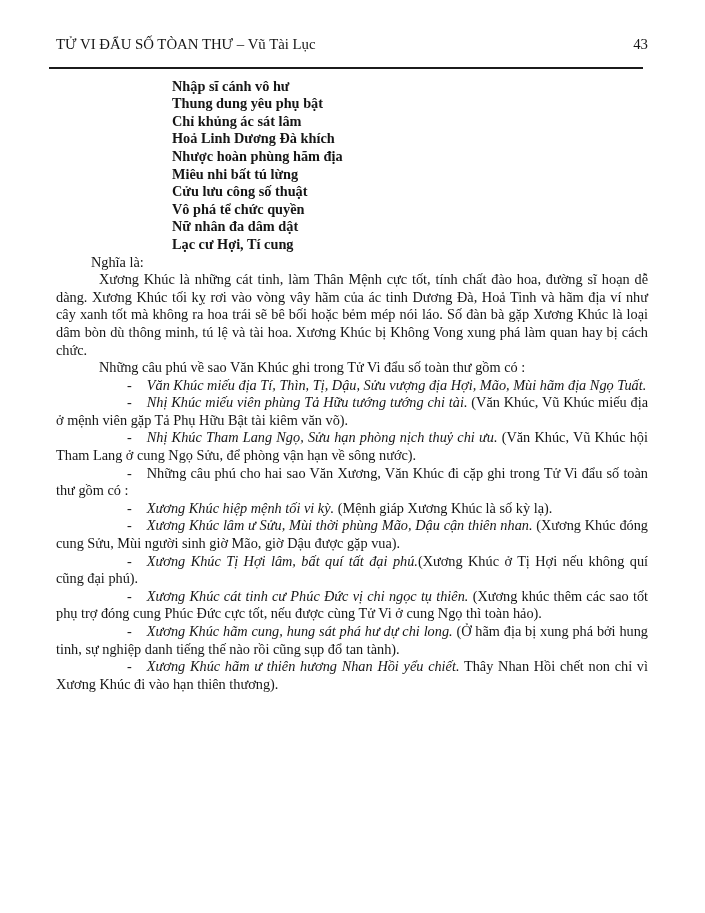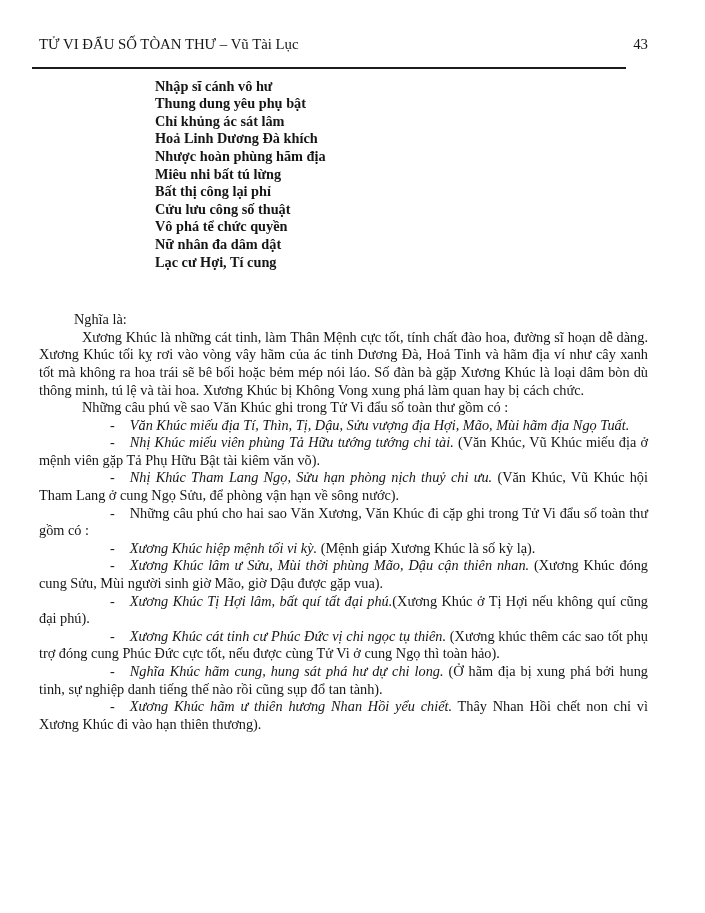--- a/index.html
+++ b/index.html
@@ -6,40 +6,40 @@
   body {
     width: 705px; height: 913px;
     background: #ffffff;
     color: #151515;
     font-family: "Liberation Serif", "DejaVu Serif", serif;
     overflow: hidden;
   }
   .page {
     width: 705px; height: 913px;
     box-sizing: border-box;
-    padding: 36px 57px 0 39px;
+    padding: 36px 57px 0 56px;
     font-size: 14.3px;
     line-height: 17.6px;
   }
   .page-header {
     display: flex;
     justify-content: space-between;
     align-items: baseline;
     font-size: 14.8px;
     white-space: nowrap;
   }
   .header-rule {
     border: 0;
     border-top: 2px solid #1b1b1b;
     width: 594px;
     margin: 13px 0 0 -7px;
   }
   .poem { margin: 9px 0 0 116px; font-weight: bold; }
   .poem-line { white-space: nowrap; }
-  .meaning-label { text-indent: 35px; margin-top: 40px; }
+  .meaning-label { text-indent: 35px; }
   .body-para { text-align: justify; text-indent: 43px; }
   .phu-item { text-align: justify; text-indent: 71px; }
   .dash { margin-right: 15px; }
   .phu { font-style: italic; }
 </style>
 </head>
 <body>
 
 <div class="page">
 
@@ -50,21 +50,20 @@
 
   <hr class="header-rule">
 
   <div class="poem">
     <div class="poem-line">Nhập sĩ cánh vô hư</div>
     <div class="poem-line">Thung dung yêu phụ bật</div>
     <div class="poem-line">Chỉ khủng ác sát lâm</div>
     <div class="poem-line">Hoả Linh Dương Đà khích</div>
     <div class="poem-line">Nhược hoàn phùng hãm địa</div>
     <div class="poem-line">Miêu nhi bất tú lừng</div>
-    <div class="poem-line">Bất thị công lại phỉ</div>
     <div class="poem-line">Cửu lưu công số thuật</div>
     <div class="poem-line">Vô phá tể chức quyền</div>
     <div class="poem-line">Nữ nhân đa dâm dật</div>
     <div class="poem-line">Lạc cư Hợi, Tí cung</div>
   </div>
 
   <div class="meaning-label">Nghĩa là:</div>
 
   <div class="body-para">Xương Khúc là những cát tinh, làm Thân Mệnh cực tốt, tính chất đào hoa, đường sĩ hoạn dễ dàng. Xương Khúc tối kỵ rơi vào vòng vây hãm của ác tinh Dương Đà, Hoả Tinh và hãm địa ví như cây xanh tốt mà không ra hoa trái sẽ bê bối hoặc bẻm mép nói láo. Số đàn bà gặp Xương Khúc là loại dâm bòn dù thông minh, tú lệ và tài hoa. Xương Khúc bị Không Vong xung phá làm quan hay bị cách chức.</div>
 
@@ -89,20 +88,20 @@
     <div class="phu-item">
       <span class="dash">-</span><span class="phu">Xương Khúc lâm ư Sửu, Mùi thời phùng Mão, Dậu cận thiên nhan.</span><span> (Xương Khúc đóng cung Sửu, Mùi người sinh giờ Mão, giờ Dậu được gặp vua).</span>
     </div>
     <div class="phu-item">
       <span class="dash">-</span><span class="phu">Xương Khúc Tị Hợi lâm, bất quí tất đại phú.</span><span>(Xương Khúc ở Tị Hợi nếu không quí cũng đại phú).</span>
     </div>
     <div class="phu-item">
       <span class="dash">-</span><span class="phu">Xương Khúc cát tinh cư Phúc Đức vị chi ngọc tụ thiên.</span><span> (Xương khúc thêm các sao tốt phụ trợ đóng cung Phúc Đức cực tốt, nếu được cùng Tử Vi ở cung Ngọ thì toàn hảo).</span>
     </div>
     <div class="phu-item">
-      <span class="dash">-</span><span class="phu">Nghĩa Khúc hãm cung, hung sát phá hư dự chi long.</span><span> (Ở hãm địa bị xung phá bởi hung tinh, sự nghiệp danh tiếng thế nào rồi cũng sụp đổ tan tành).</span>
+      <span class="dash">-</span><span class="phu">Xương Khúc hãm cung, hung sát phá hư dự chi long.</span><span> (Ở hãm địa bị xung phá bởi hung tinh, sự nghiệp danh tiếng thế nào rồi cũng sụp đổ tan tành).</span>
     </div>
     <div class="phu-item">
       <span class="dash">-</span><span class="phu">Xương Khúc hãm ư thiên hương Nhan Hồi yểu chiết.</span><span> Thây Nhan Hồi chết non chỉ vì Xương Khúc đi vào hạn thiên thương).</span>
     </div>
   </div>
 
 </div>
 
 </body></html>

